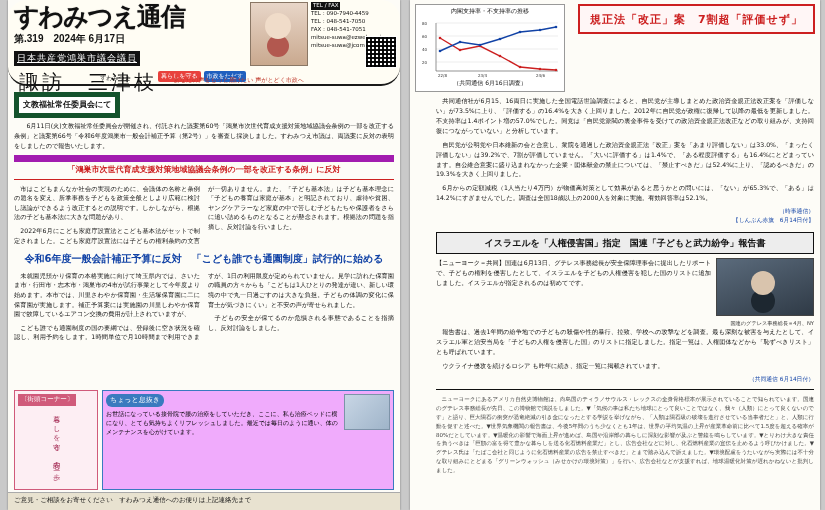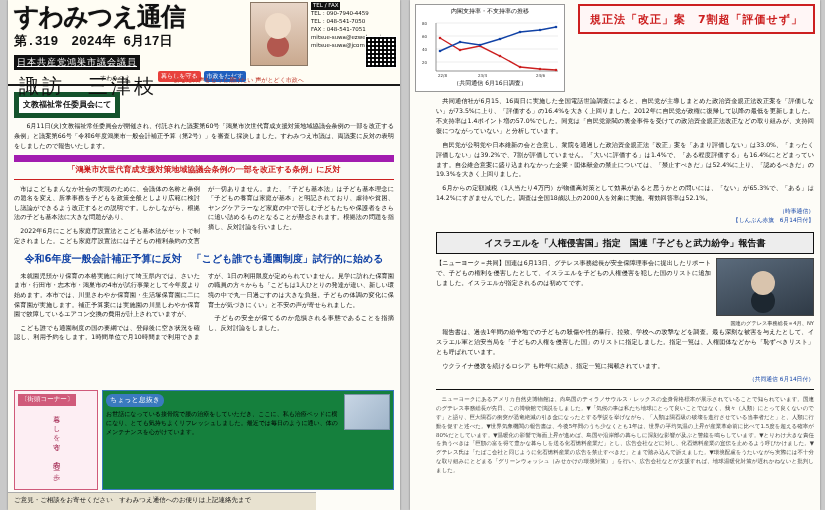--- a/index.html
+++ b/index.html
@@ -37,43 +37,44 @@
     overflow: hidden;
   }
   
   .masthead {
     position: relative;
     height: 86px;
     border-bottom: 2px solid #1a1a1a;
     background: #fffdf4;
     padding: 2px 4px 0 4px;
     box-sizing: border-box;
+    border-radius: 19px;
   }
   .mh-title {
     font-family: "DejaVu Serif", serif;
     font-weight: bold;
     font-size: 25px;
     letter-spacing: -1px;
     color: #111;
     line-height: 1;
     margin: 2px 0 0 2px;
     text-shadow: 0 0 1px #999;
   }
   .mh-sub {
     display: flex;
     align-items: center;
     gap: 6px;
     margin: 3px 0 0 2px;
     font-size: 8px;
     color: #111;
   }
   .mh-issue {
-    font-family: Liberation Mono, monospace;
-    font-weight: bold;
-    font-size: 13px;
+    font-family: Liberation Sans, sans-serif;
+    font-weight: bold;
+    font-size: 10px;
   }
   .mh-party {
     background: #111;
     color: #fff;
     font-size: 9px;
     padding: 1px 3px;
     margin: 3px 0 0 2px;
     display: inline-block;
     letter-spacing: 1px;
     text-decoration: underline;
@@ -214,40 +215,40 @@
     writing-mode: vertical-rl;
     height: 74px;
     font-size: 7px;
     letter-spacing: 1px;
     color: #a8325a;
     margin: 2px auto;
   }
   .panel-blue {
     flex: 1;
     border: 1px solid #3a7abf;
-    background: #15803d;
+    background: #f0abfc;
     padding: 3px;
     box-sizing: border-box;
     font-size: 6px;
     line-height: 1.5;
   }
   .panel-blue .ttl {
     background: #3a7abf; color: #fff; font-size: 7px; padding: 1px 4px; display: inline-block; border-radius: 6px; margin-bottom: 2px;
   }
   .mini-photo {
     width: 44px; height: 34px;
     background: linear-gradient(135deg,#c8d6e5,#9fb4c9);
     border: 1px solid #7d93a8;
     float: right;
     margin: 0 0 2px 3px;
   }
   .footer-strip {
     position: absolute;
     left: 0; bottom: 0;
-    width: 308px;
+    width: 392px;
     height: 18px;
     background: #e8e2d0;
     border-top: 1px solid #aaa;
     font-size: 6.5px;
     color: #111;
     padding: 3px 6px;
     box-sizing: border-box;
   }
   
   .rtop {

